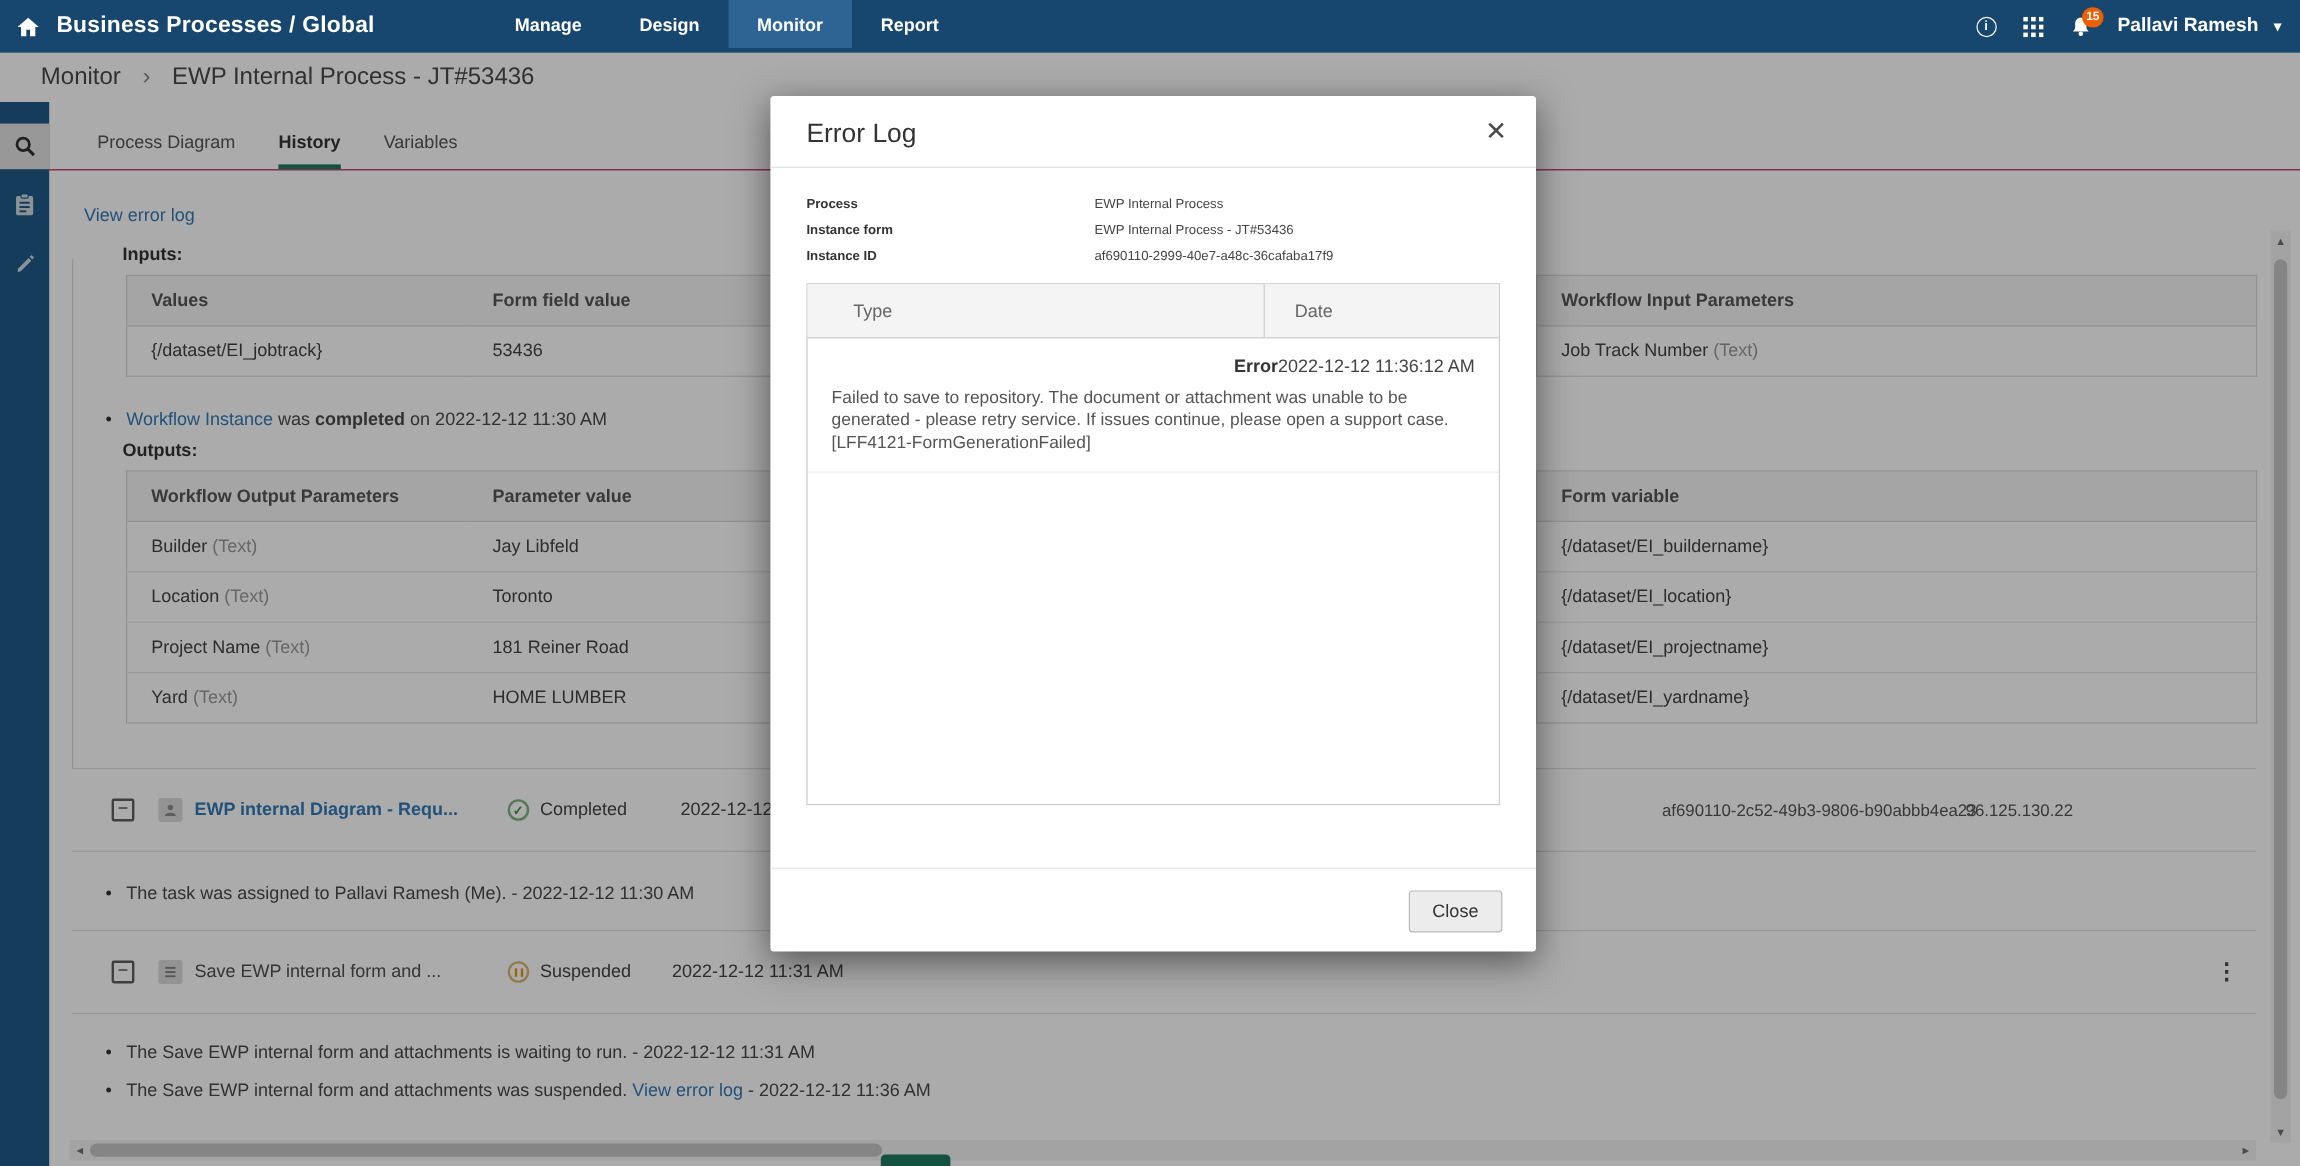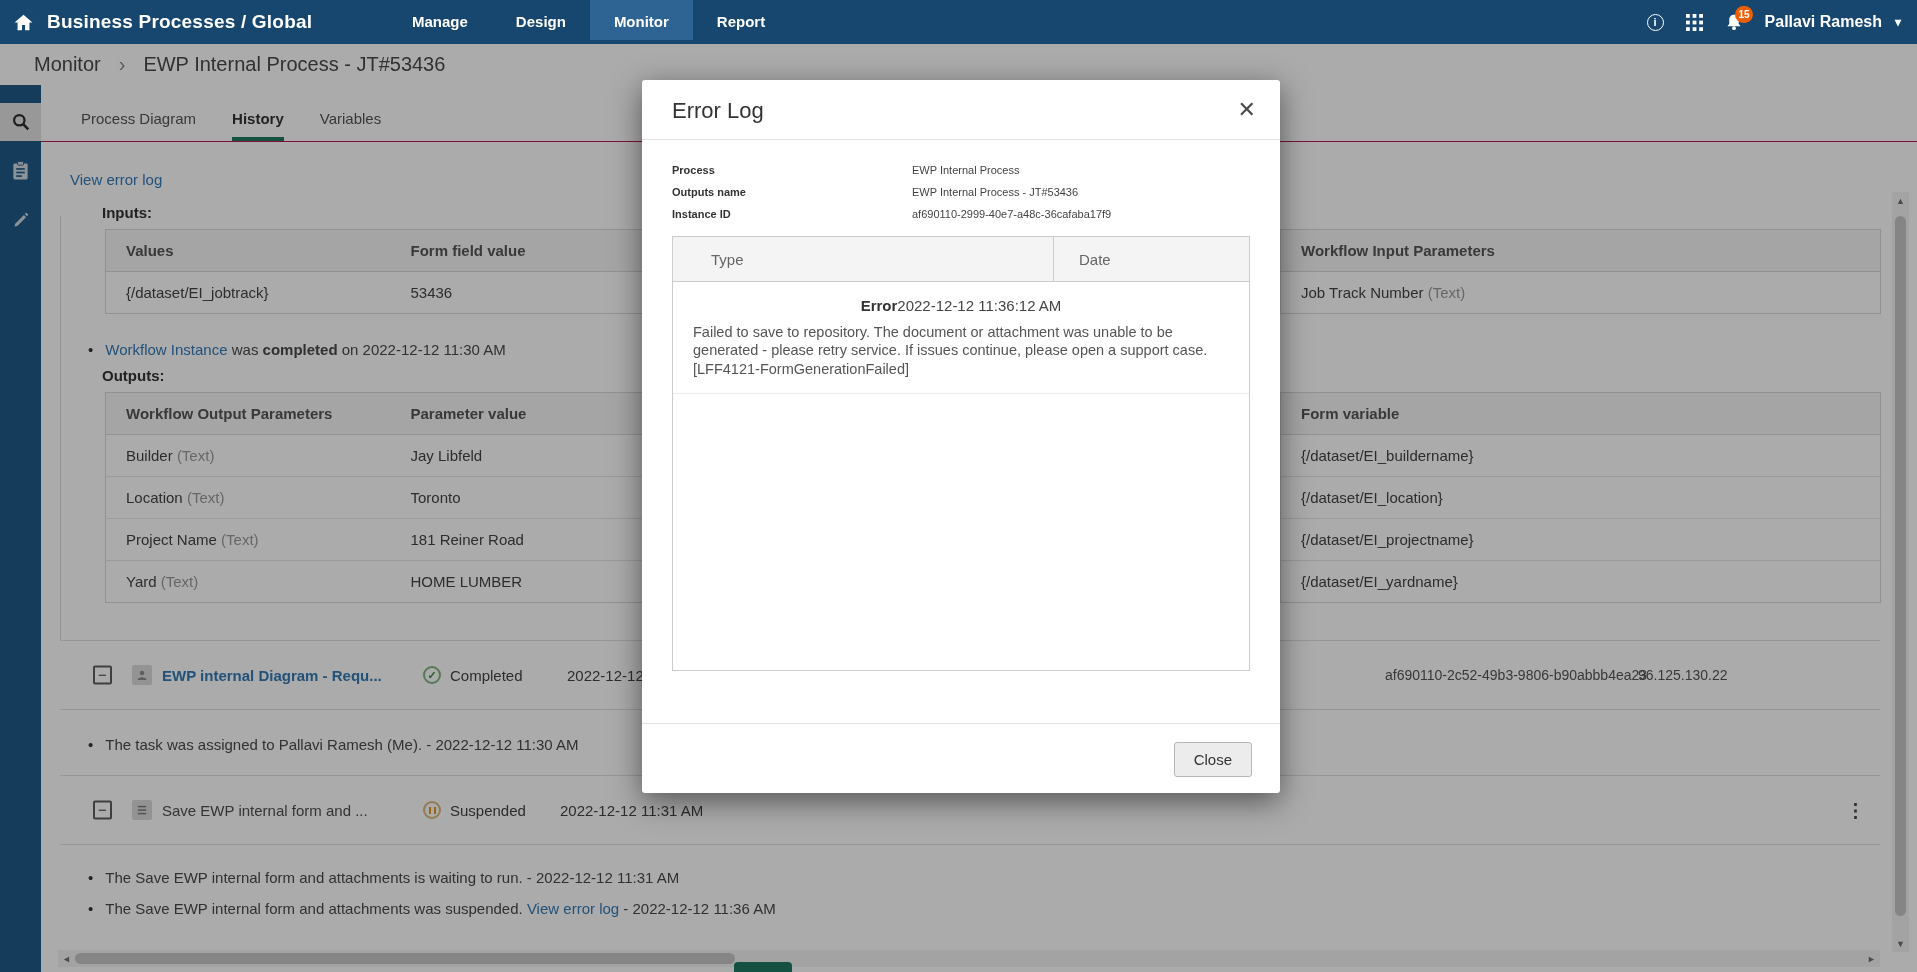--- a/index.html
+++ b/index.html
@@ -6,21 +6,21 @@
   body { background:#888; }
   #app {
     position:relative; width:1917px; height:972px; background:#fff;
     overflow:hidden; font-family:"Liberation Sans", sans-serif; color:#444;
   }
 
   
   .navbar { position:absolute; top:0; left:0; right:0; height:44px; background:#17476f; color:#fff; z-index:60; }
   .nav-left { position:absolute; left:14px; top:0; height:44px; display:flex; align-items:center; gap:14px; }
   .nav-title { font-size:19px; font-weight:bold; letter-spacing:.2px; white-space:nowrap; }
-  .nav-tabs { position:absolute; left:388px; top:0; height:40px; display:flex; }
+  .nav-tabs { position:absolute; left:405px; top:0; height:40px; display:flex; }
   .nav-tab { padding:0 24px; line-height:44px; font-size:15px; font-weight:600; cursor:pointer; }
   .nav-tab.active { background:#2e6494; }
   .nav-right { position:absolute; right:16px; top:0; height:44px; display:flex; align-items:center; gap:22px; }
   .circle-i { width:17px; height:17px; border:1.5px solid #fff; border-radius:50%; display:flex; align-items:center; justify-content:center; font-size:11px; font-weight:bold; }
   .bell-wrap { position:relative; }
   .badge { position:absolute; top:-7px; right:-10px; min-width:17px; height:17px; border-radius:9px; background:#ee5f02; color:#fff; font-size:10px; font-weight:bold; display:flex; align-items:center; justify-content:center; padding:0 3px; }
   .user { font-size:16px; font-weight:bold; display:flex; align-items:center; gap:13px; cursor:pointer; }
   .caret { font-size:12px; }
 
   
@@ -93,21 +93,21 @@
   .modal-close { position:absolute; right:24px; top:17px; font-size:22px; color:#4a4a4a; cursor:pointer; font-weight:300; }
   .modal-fields { padding:24px 30px 0; }
   .field-row { display:flex; margin-bottom:10px; font-size:11px;gap:28px; }
   .field-label { width:212px; font-weight:bold; color:#333; }
   .field-value { color:#444; }
   .modal-table { position:relative; margin:16px 30px 0; width:578px; height:435px; border:1px solid #ccc; }
   .mt-head { display:flex; height:45px; background:#f4f4f4; border-bottom:1px solid #ccc; font-size:15px; color:#666; }
   .mt-col-type { width:381px; border-right:1px solid #ccc; line-height:45px; padding-left:38px; }
   .mt-col-date { flex:1; line-height:45px; padding-left:25px; }
   .mt-body { padding:15px 20px 0; }
-  .err-row { display:flex; justify-content:center; font-size:15px; }
+  .err-row { display:flex; justify-content:flex-end; font-size:15px; }
   .err-type { font-weight:bold; color:#333; }
   .err-date { color:#444; }
   .err-msg { margin-top:9px; font-size:14.5px; line-height:1.26; color:#555; width:540px; }
   .err-sep { margin:15px -20px 0; border-bottom:1px solid #ececec; }
   .modal-footer { position:absolute; left:0; right:0; bottom:0; height:70px; border-top:1px solid #e3e3e3; }
   .close-btn { position:absolute; right:28px; top:18px; padding:8px 19px; background:#ececec; border:1px solid #b8b8b8; border-radius:3px; font-size:15px; color:#333; cursor:pointer; font-family:inherit; }
 
   svg { display:block; }
 </style>
 </head>
@@ -338,21 +338,21 @@
     <div class="modal-header">
       <span class="modal-title">Error Log</span>
       <span class="modal-close">✕</span>
     </div>
     <div class="modal-fields">
       <div class="field-row">
         <span class="field-label">Process</span>
         <span class="field-value">EWP Internal Process</span>
       </div>
       <div class="field-row">
-        <span class="field-label">Outputs name</span>
+        <span class="field-label">Instance form</span>
         <span class="field-value">EWP Internal Process - JT#53436</span>
       </div>
       <div class="field-row">
         <span class="field-label">Instance ID</span>
         <span class="field-value">af690110-2999-40e7-a48c-36cafaba17f9</span>
       </div>
     </div>
     <div class="modal-table">
       <div class="mt-head">
         <span class="mt-col-type">Type</span>

